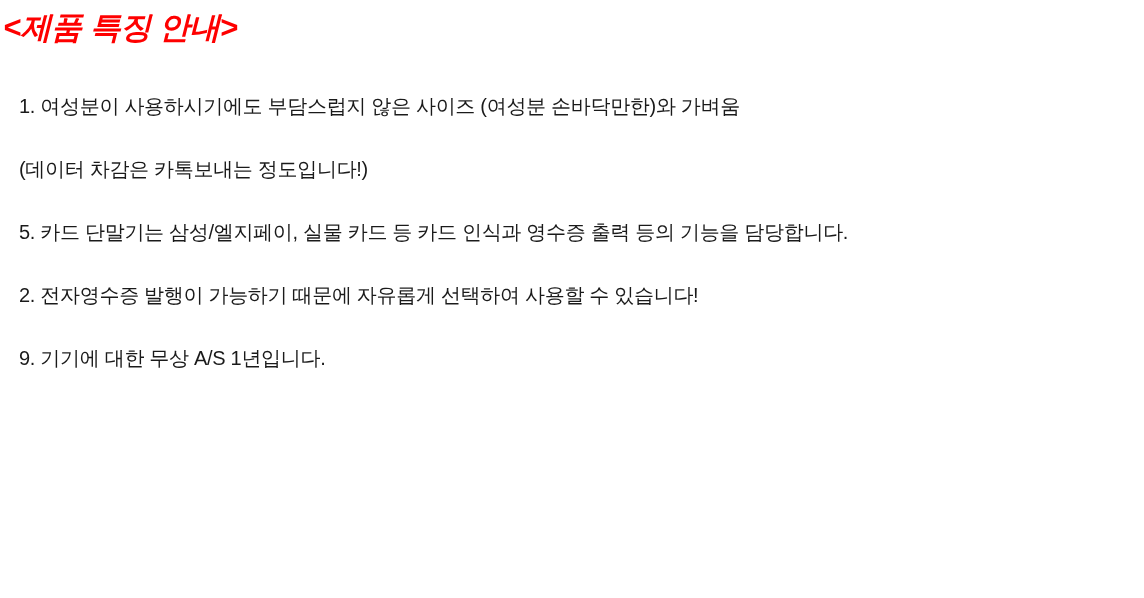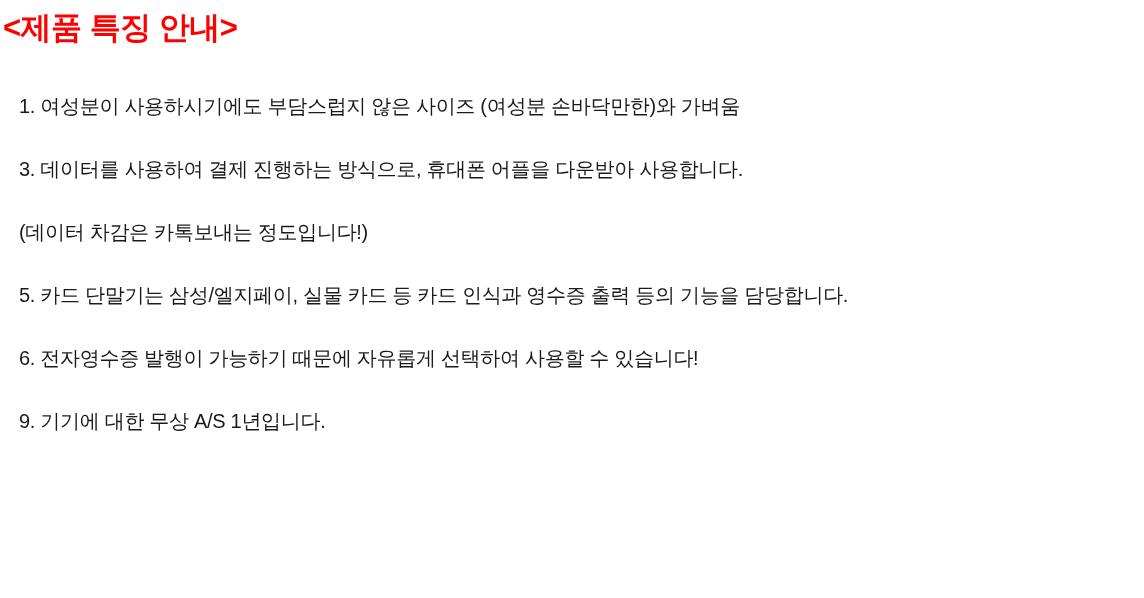--- a/index.html
+++ b/index.html
@@ -20,20 +20,21 @@
     padding: 8px 0 0 3px;
     box-sizing: border-box;
   }
   .heading {
     margin: 0;
     font-size: 31px;
     line-height: 40px;
     font-weight: 700;
     color: #fe0000;
     letter-spacing: -0.5px;
+    font-style: italic;
   }
   .line {
     margin: 31px 0 0 16px;
     font-size: 20px;
     line-height: 32px;
     font-weight: 400;
     color: #1a1a1a;
     letter-spacing: -0.3px;
     white-space: nowrap;
   }
@@ -43,23 +44,22 @@
 </style>
 </head>
 <body>
 
 <div class="page">
   <h1 class="heading">&lt;제품 특징 안내&gt;</h1>
 
   <p class="line first">1. 여성분이 사용하시기에도 부담스럽지 않은 사이즈 (여성분 손바닥만한)와 가벼움</p>
 
 
-  <p class="line">3. 데이터를 사용하여 결제 진행하는 방식으로, 휴대폰 어플을 다운받아 사용합니다.</p>
 
   <p class="line">(데이터 차감은 카톡보내는 정도입니다!)</p>
 
   <p class="line">5. 카드 단말기는 삼성/엘지페이, 실물 카드 등 카드 인식과 영수증 출력 등의 기능을 담당합니다.</p>
 
 
-  <p class="line">6. 전자영수증 발행이 가능하기 때문에 자유롭게 선택하여 사용할 수 있습니다!</p>
+  <p class="line">2. 전자영수증 발행이 가능하기 때문에 자유롭게 선택하여 사용할 수 있습니다!</p>
 
   <p class="line">9. 기기에 대한 무상 A/S 1년입니다.</p>
 </div>
 
 </body></html>

